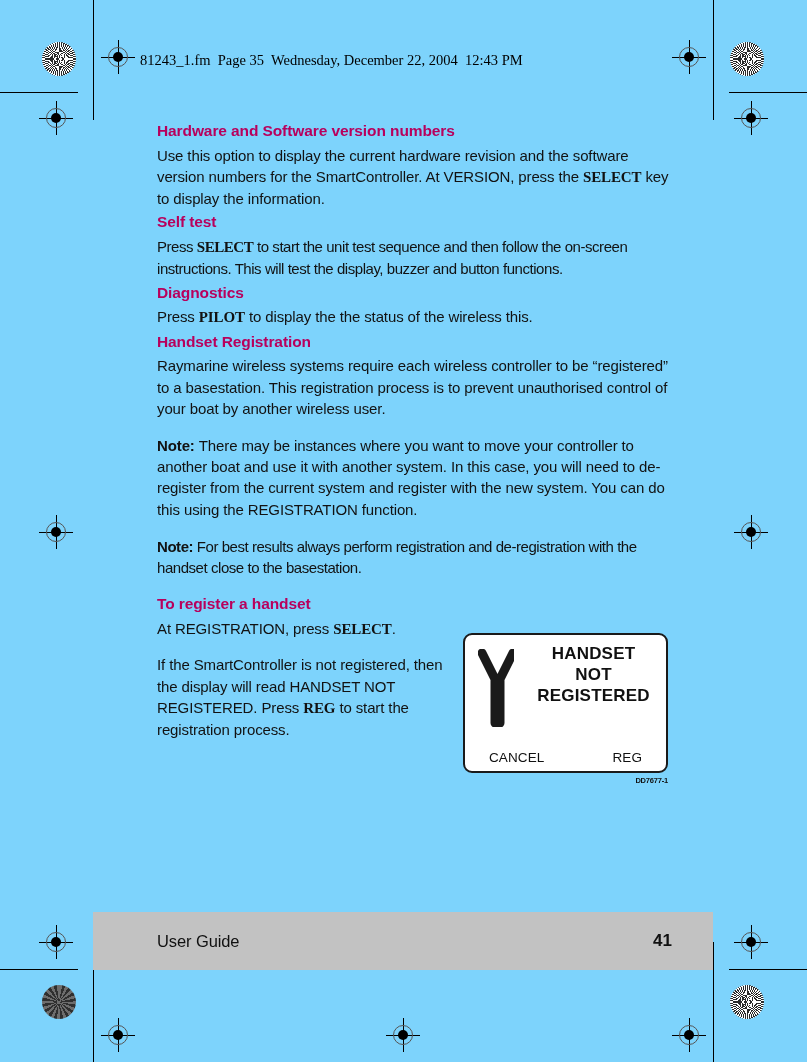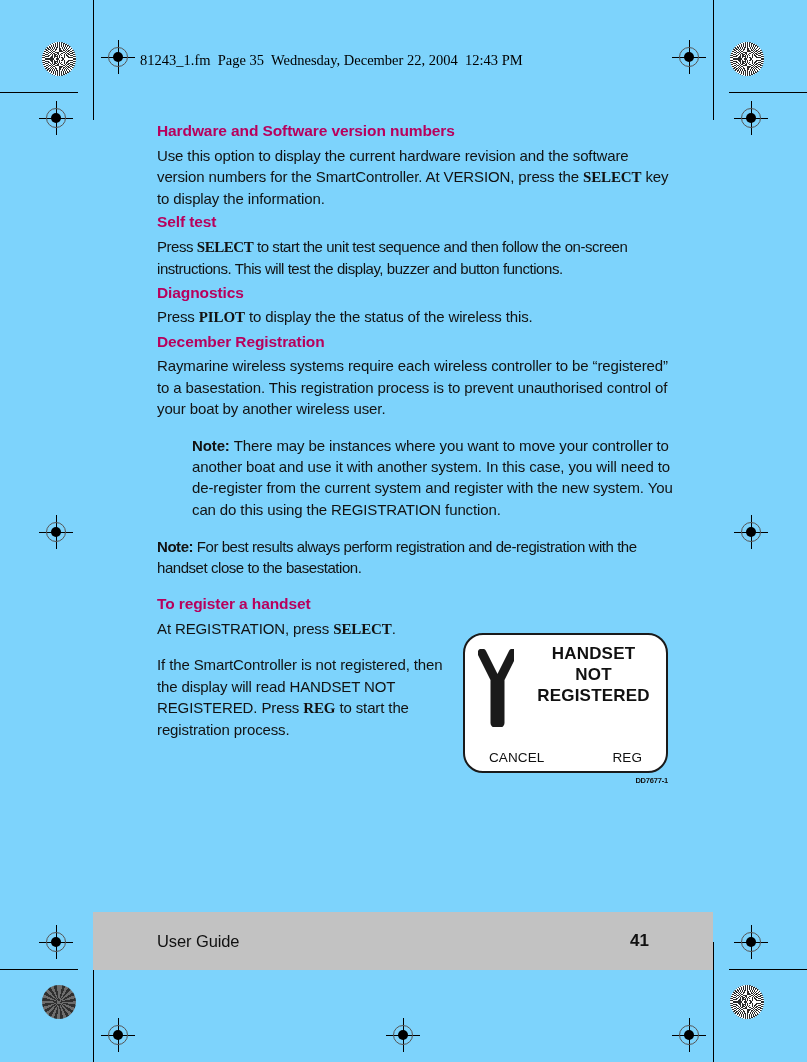--- a/index.html
+++ b/index.html
@@ -79,21 +79,21 @@
   
   #figure {
     position:absolute;
     left:463px; top:633px;
     width:207px;
   }
   .lcd {
     position:relative;
     width:205px; height:140px;
     border:2px solid #1a1a1a;
-    border-radius:20px;
+    border-radius:9px;
     background:#fff;
   }
   .lcd-main {
     position:absolute; left:0; top:8px; right:0;
     display:flex; align-items:flex-start;
   }
   .antenna { width:62px; display:flex; justify-content:center; padding-top:6px; }
   .lcd-text {
     flex:1;
     text-align:center;
@@ -122,21 +122,21 @@
   
   #footer {
     position:absolute;
     left:93px; top:912px;
     width:620px; height:58px;
     background:#c2c2c2;
   }
   #footer .inner {
     position:absolute; left:0; right:0; top:0; bottom:0;
     display:flex; align-items:center; justify-content:space-between;
-    padding:0 64px 0 64px;
+    padding:0 41px 0 64px;
   }
   .foot-title { font-size:16.5px; color:#111; letter-spacing:-0.1px; }
   .foot-page  { font-size:17px; font-weight:bold; color:#111; }
 </style>
 </head>
 <body>
 
 <div id="page">
 
   <div class="trim-v" style="left:93px;  top:0;    height:120px;"></div>
@@ -233,24 +233,24 @@
     <h2 class="sect gap">Self test</h2>
     <p class="body tight">
       <span>Press </span><b>SELECT</b><span> to start the unit test sequence and then follow the on-screen instructions. This will test the display, buzzer and button functions.</span>
     </p>
 
     <h2 class="sect gap">Diagnostics</h2>
     <p class="body">
       <span>Press </span><b>PILOT</b><span> to display the the status of the wireless this.</span>
     </p>
 
-    <h2 class="sect gap">December Registration</h2>
+    <h2 class="sect gap">Handset Registration</h2>
     <p class="body">Raymarine wireless systems require each wireless controller to be “registered” to a basestation. This registration process is to prevent unauthorised control of your boat by another wireless user.</p>
 
-    <p class="body" style="margin-top:16px;margin-left:35px;">
+    <p class="body" style="margin-top:16px;">
       <span class="note-lbl">Note:</span><span>There may be instances where you want to move your controller to another boat and use it with another system. In this case, you will need to de-register from the current system and register with the new system. You can do this using the REGISTRATION function.</span>
     </p>
 
     <p class="body tight" style="margin-top:16px;">
       <span class="note-lbl">Note:</span><span>For best results always perform registration and de-registration with the handset close to the basestation.</span>
     </p>
 
     <h2 class="sect gap" style="margin-top:17px;">To register a handset</h2>
 
     <p class="body">

